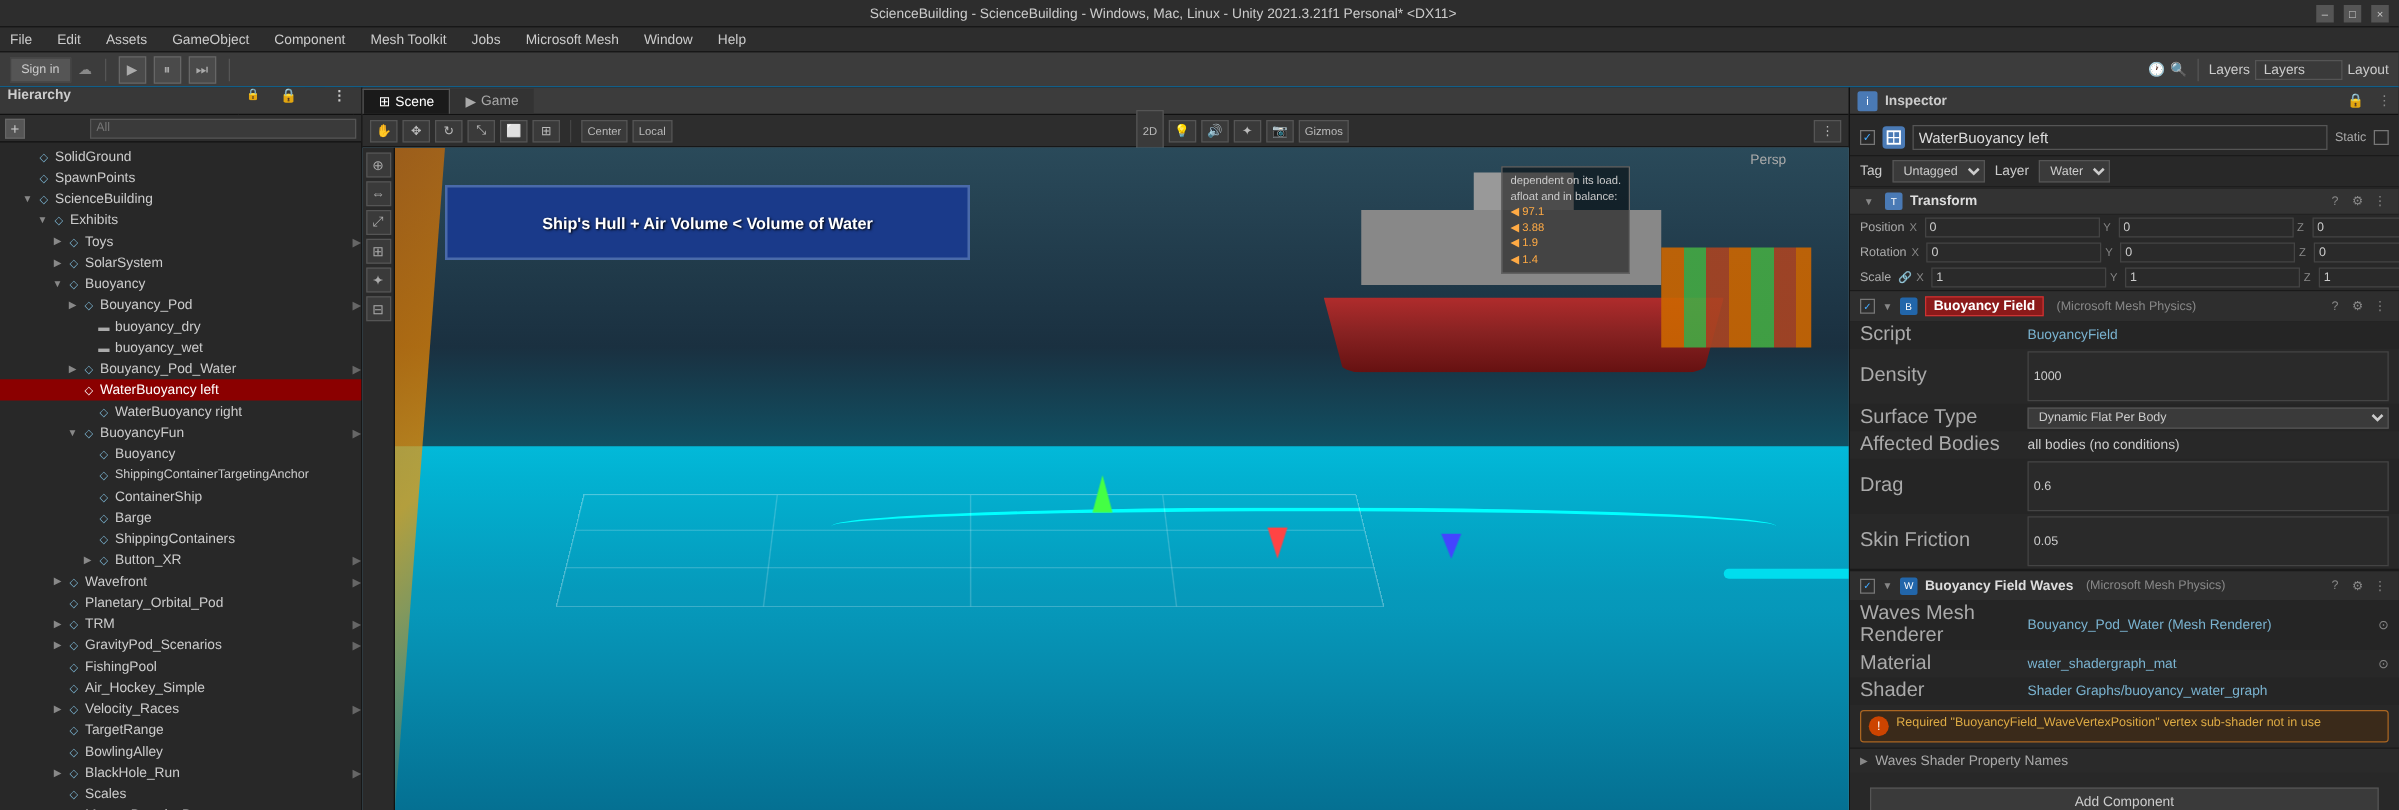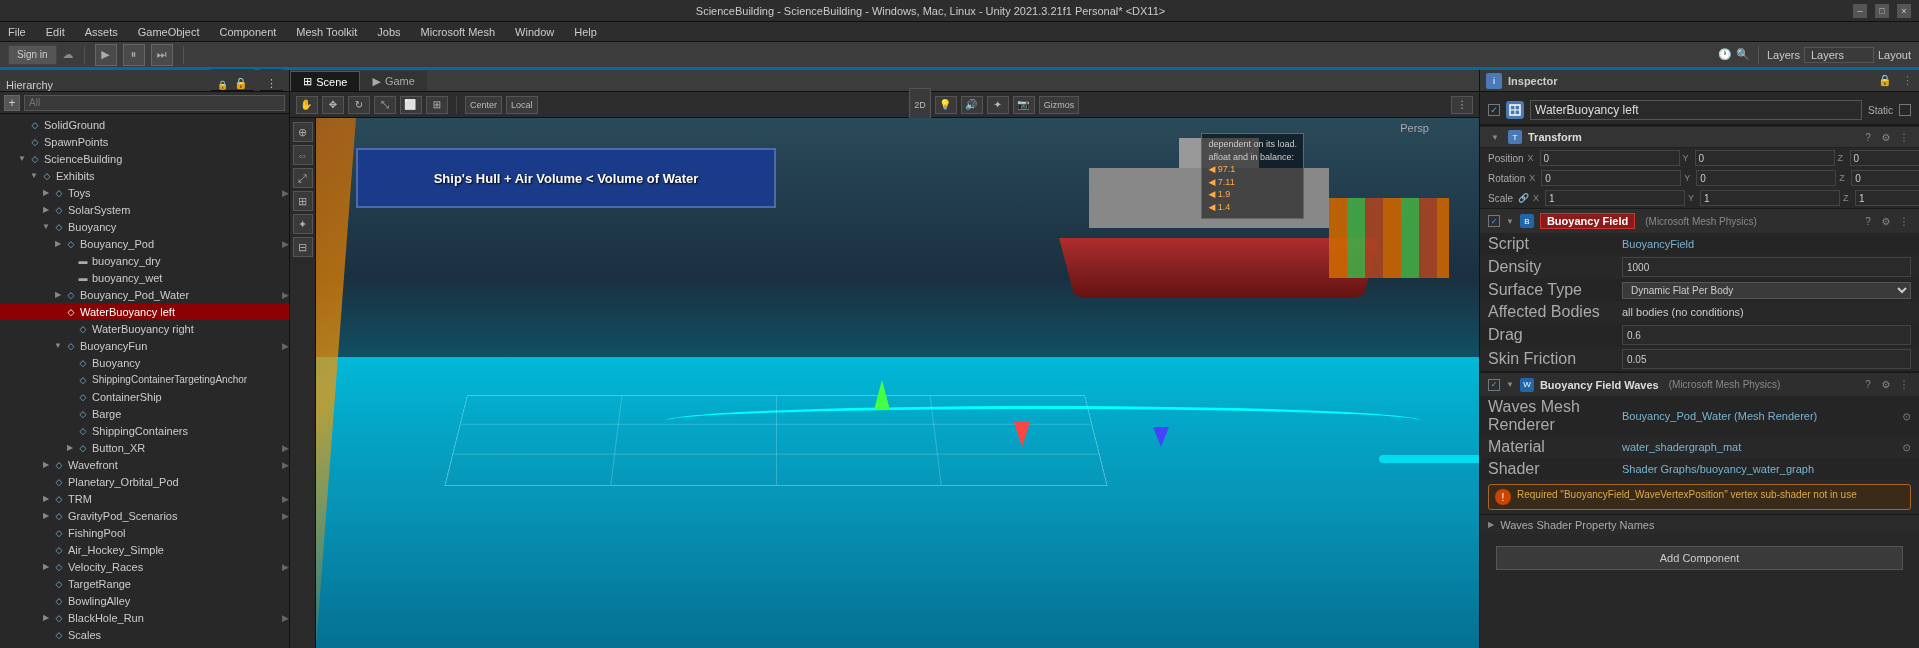--- a/index.html
+++ b/index.html
@@ -47,21 +47,21 @@
     .menu-item { color: #ccc; cursor: pointer; padding: 2px 4px; }
 
     
     #toolbar {
       height: 28px;
       background: #3c3c3c;
       display: flex;
       align-items: center;
       padding: 0 8px;
       gap: 6px;
-      border-bottom: 3px solid #0369a1;
+      border-bottom: 1px solid #0369a1;
     }
     .toolbar-btn {
       height: 20px; padding: 0 8px;
       background: #555; border: 1px solid #444;
       color: #ccc; font-size: 10px; cursor: pointer;
       display: flex; align-items: center; gap: 3px;
     }
     .toolbar-sep { width: 1px; height: 18px; background: #555; margin: 0 4px; }
     .play-btn {
       width: 22px; height: 22px; background: #4a4a4a;
@@ -90,26 +90,26 @@
       background: #282828;
       border-right: 1px solid #111;
       display: flex;
       flex-direction: column;
     }
     .panel-header {
       height: 22px;
       background: #383838;
       border-bottom: 1px solid #111;
       display: flex;
-      align-items: flex-end;
+      align-items: flex-start;
       padding: 0 6px;
       font-size: 11px;
-      font-weight: normal;
+      font-weight: bold;
       color: #ccc;
-      gap: 6px;
+      gap: 16px;
     }
     .panel-header .lock-icon { margin-left: auto; cursor: pointer; }
     .panel-header .menu-dots { cursor: pointer; }
 
     #hierarchy-search {
       height: 22px;
       background: #2d2d2d;
       border-bottom: 1px solid #111;
       display: flex;
       align-items: center;
@@ -117,20 +117,21 @@
       gap: 4px;
     }
     #hierarchy-search input {
       background: #3a3a3a;
       border: 1px solid #555;
       color: #ccc;
       font-size: 10px;
       padding: 1px 4px;
       flex: 1;
       height: 16px;
+      margin-left: 48px;
     }
     .add-btn {
       width: 16px; height: 16px;
       background: #555; border: 1px solid #666;
       color: #ccc; font-size: 12px; cursor: pointer;
       display: flex; align-items: center; justify-content: center;
     }
 
     #hierarchy-tree {
       flex: 1;
@@ -543,21 +544,21 @@
     }
     .prop-row:nth-child(even) { background: #252525; }
     .prop-label {
       width: 130px; color: #aaa; font-size: 16px; flex-shrink: 0;
     }
     .prop-value {
       flex: 1; color: #ccc; font-size: 11px;
     }
     .prop-input {
       flex: 1; background: #2a2a2a; border: 1px solid #444;
-      color: #ccc; font-size: 10px; padding: 9px 4px; height: 17px;
+      color: #ccc; font-size: 10px; padding: 19px 4px; height: 17px;
     }
     .prop-select {
       flex: 1; background: #3a3a3a; border: 1px solid #555;
       color: #ccc; font-size: 10px; padding: 1px 4px; height: 17px;
     }
     .prop-link {
       color: #7ab3d0; cursor: pointer;
     }
 
     
@@ -943,21 +944,21 @@
           <div class="ship-top"></div>
           <div class="ship-hull"></div>
         </div>
 
         <div class="containers-area"></div>
 
         <div style="position:absolute;top:15px;right:175px;background:rgba(0,0,0,0.5);border:1px solid #666;padding:4px 6px;font-size:9px;color:#ccc;line-height:1.4;">
           <div>dependent on its load.</div>
           <div>afloat and in balance:</div>
           <div style="color:#ffaa44;">◀ 97.1</div>
-          <div style="color:#ffaa44;">◀ 7.11</div>
+          <div style="color:#ffaa44;">◀ 3.88</div>
           <div style="color:#ffaa44;">◀ 1.9</div>
           <div style="color:#ffaa44;">◀ 1.4</div>
         </div>
 
         <div style="position:absolute;bottom:30%;left:12%;width:55%;height:100px;border:1px solid rgba(255,255,255,0.3);background:transparent;transform:perspective(600px) rotateX(25deg);">
 
           <div style="position:absolute;left:25%;top:0;bottom:0;border-left:1px solid rgba(255,255,255,0.2);"></div>
           <div style="position:absolute;left:50%;top:0;bottom:0;border-left:1px solid rgba(255,255,255,0.2);"></div>
           <div style="position:absolute;left:75%;top:0;bottom:0;border-left:1px solid rgba(255,255,255,0.2);"></div>
           <div style="position:absolute;top:33%;left:0;right:0;border-top:1px solid rgba(255,255,255,0.2);"></div>
@@ -997,20 +998,30 @@
             <rect x="1" y="1" width="10" height="10" fill="none" stroke="#fff" stroke-width="1.5"></rect>
             <line x1="1" y1="6" x2="11" y2="6" stroke="#fff" stroke-width="1"></line>
             <line x1="6" y1="1" x2="6" y2="11" stroke="#fff" stroke-width="1"></line>
           </svg>
         </div>
         <input type="text" value="WaterBuoyancy left" style="flex: 1 1 0%; background: rgb(42, 42, 42); border: 1px solid rgb(85, 85, 85); color: rgb(221, 221, 221); font-size: 12px; padding: 1px 4px; height: 20px;">
         <span class="static-label">Static</span>
         <div class="obj-checkbox"></div>
       </div>
 
+      <div class="tag-layer-row">
+        <span>Tag</span>
+        <select class="tag-select">
+          <option>Untagged</option>
+        </select>
+        <span>Layer</span>
+        <select class="layer-select">
+          <option>Water</option>
+        </select>
+      </div>
 
       <div class="component-section">
         <div class="section-header">
           <span class="section-icon">▼</span>
           <div style="width:14px;height:14px;background:#4a7ab5;border-radius:2px;display:flex;align-items:center;justify-content:center;font-size:8px;color:#fff;">T</div>
           <span class="section-title">Transform</span>
           <div class="section-actions">
             <span class="section-action-btn">?</span>
             <span class="section-action-btn">⚙</span>
             <span class="section-action-btn">⋮</span>

